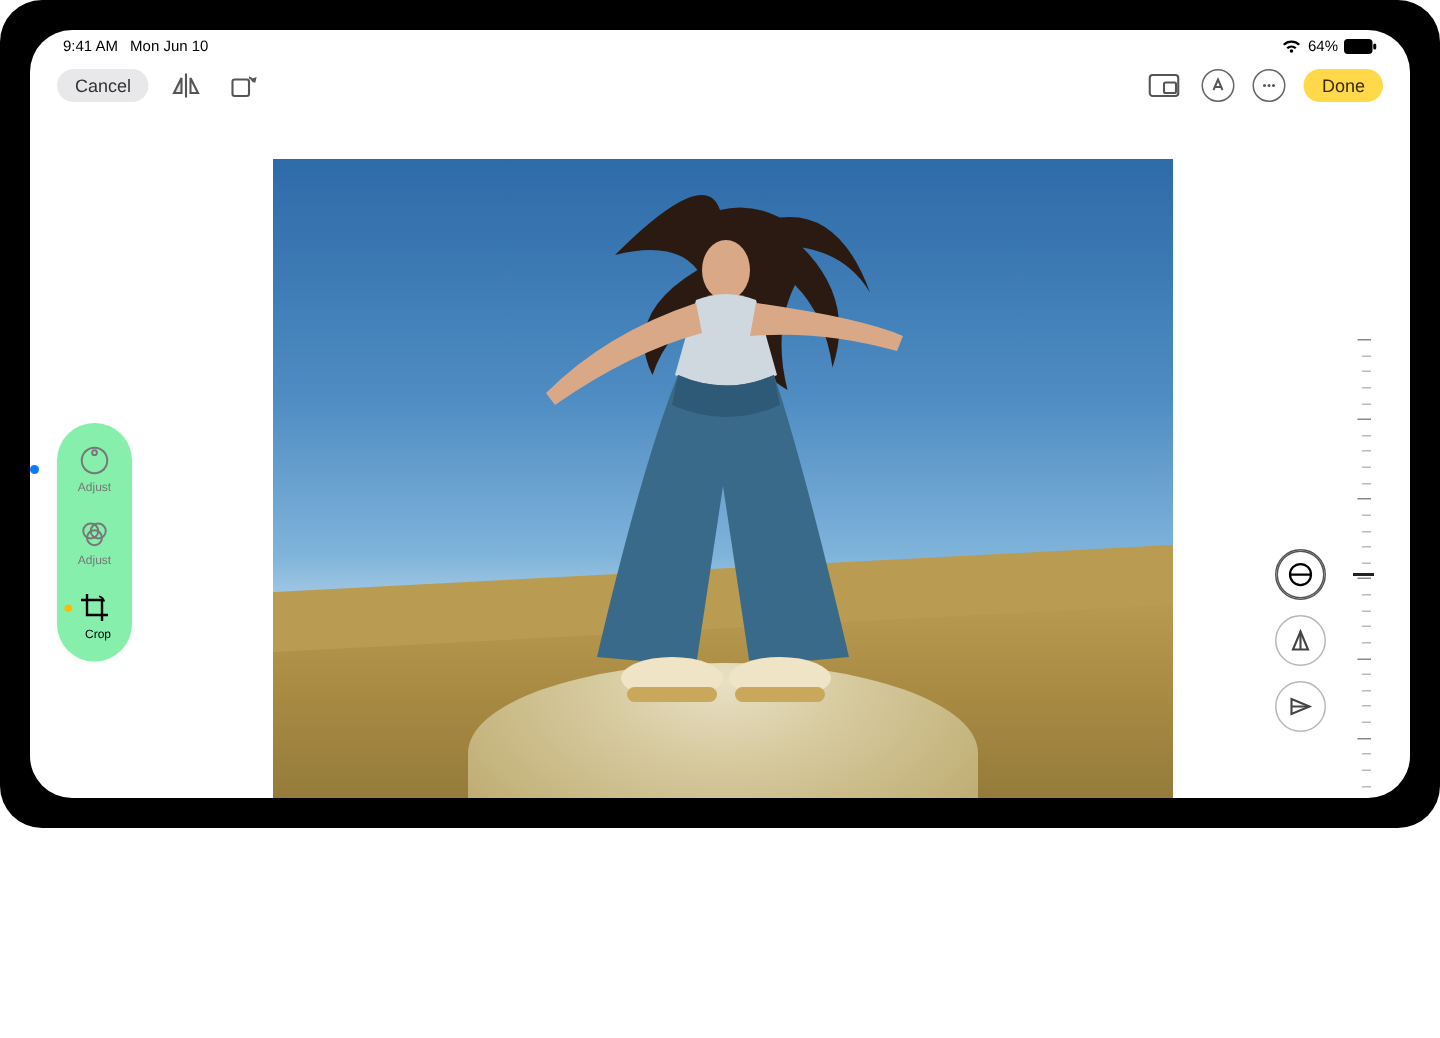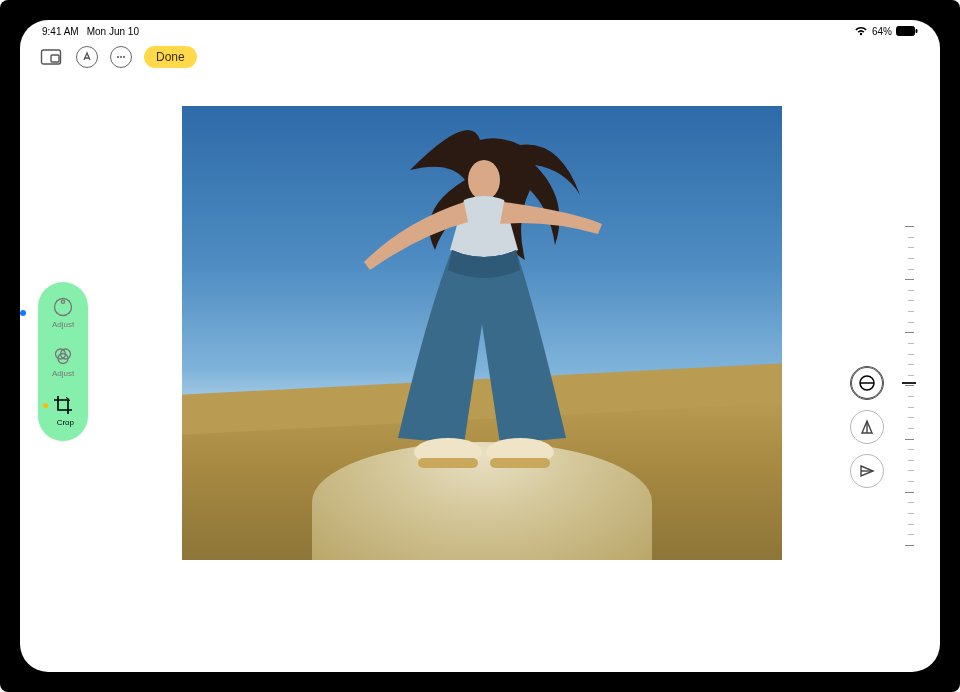--- a/index.html
+++ b/index.html
@@ -1,22 +1,22 @@
 <!DOCTYPE html>
 <html><head>
 <meta charset="utf-8">
 <style>
   * { box-sizing: border-box; margin: 0; padding: 0; }
   html, body { width: 960px; height: 692px; background: #fff; font-family: -apple-system, Helvetica, Arial, sans-serif; }
   
   .device {
     width: 960px;
-    height: 692px;
+    height: 552px;
     background: #000;
-    border-radius: 8px;
+    border-radius: 28px;
     padding: 20px;
     position: relative;
   }
   .screen {
     width: 100%;
     height: 100%;
     background: #fff;
     border-radius: 28px;
     position: relative;
     overflow: hidden;
@@ -221,20 +221,37 @@
         <span class="battery-icon">
           <svg width="22" height="10" viewBox="0 0 22 10">
               <rect x="0.5" y="0.5" width="18" height="9" rx="2" fill="#000" stroke="#000"></rect>
               <rect x="19.5" y="3" width="2" height="4" rx="1" fill="#000"></rect>
             </svg>
         </span>
       </div>
     </div>
 
     <div class="toolbar">
+      <div class="toolbar-left">
+        <button class="pill-btn">Cancel</button>
+        <span class="icon-btn">
+          <svg width="20" height="18" viewBox="0 0 20 18" fill="none" stroke="currentColor" stroke-width="1.4">
+              <path d="M10 1v16"></path>
+              <path d="M7 14L2 14 7 4z" fill="currentColor" fill-opacity="0.15"></path>
+              <path d="M13 14l5 0-5-10z"></path>
+            </svg>
+        </span>
+        <span class="icon-btn">
+          <svg width="20" height="20" viewBox="0 0 20 20" fill="none" stroke="currentColor" stroke-width="1.4">
+              <rect x="3" y="6" width="11" height="11" rx="1.5"></rect>
+              <path d="M14 4.5a5 5 0 013 3"></path>
+              <path d="M17.5 8l.6-2.6-2.5.9"></path>
+            </svg>
+        </span>
+      </div>
       <div class="toolbar-right">
         <span class="icon-btn">
           <svg width="22" height="18" viewBox="0 0 22 18" fill="none" stroke="currentColor" stroke-width="1.4">
               <rect x="1.5" y="2" width="19" height="14" rx="2"></rect>
               <rect x="11" y="7" width="8" height="7" rx="1"></rect>
             </svg>
         </span>
         <span class="icon-btn circle-outline">
           <svg width="12" height="12" viewBox="0 0 12 12" fill="none" stroke="currentColor" stroke-width="1.3">
               <path d="M3 9l3-7 3 7M4 7h4"></path>

